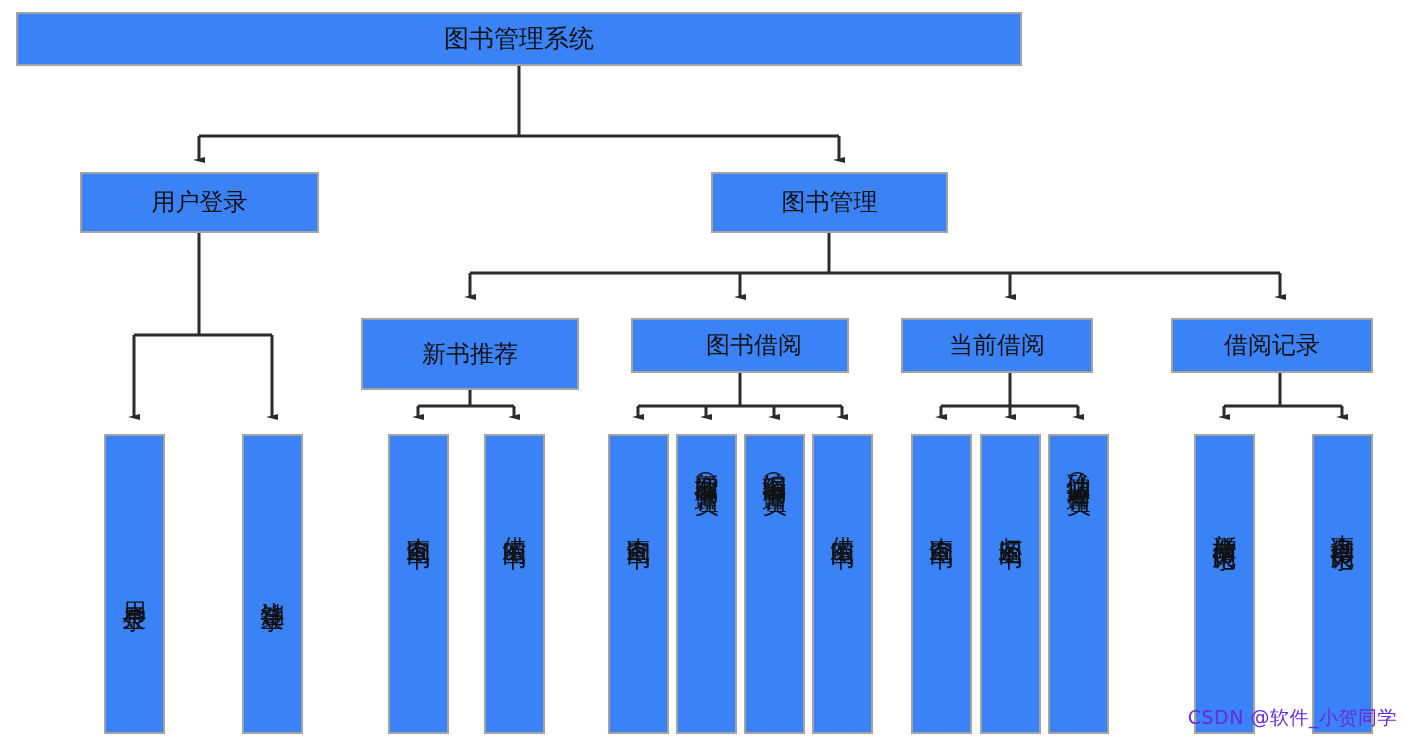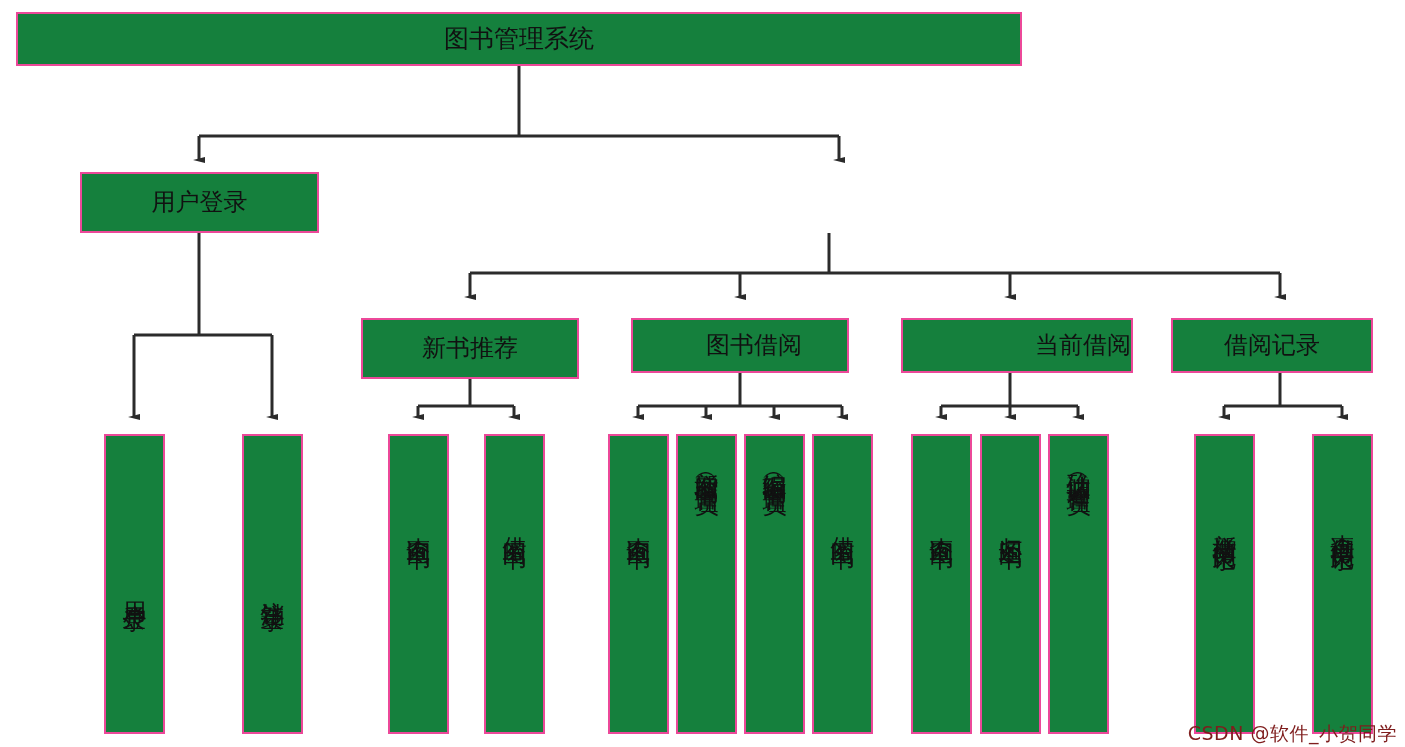--- a/index.html
+++ b/index.html
@@ -22,22 +22,22 @@
     position: absolute;
     left: 0;
     top: 0;
     width: 1405px;
     height: 747px;
     pointer-events: none;
   }
   .node {
     position: absolute;
     box-sizing: border-box;
-    background: #15803d;
-    border: 2px solid #ec4899;
+    background: #3b82f6;
+    border: 2px solid #a3a3a3;
     display: flex;
     align-items: center;
     justify-content: center;
     color: #111111;
     line-height: 1.18;
     text-align: center;
   }
   .node.root {
     font-size: 25px;
   }
@@ -58,23 +58,23 @@
     white-space: nowrap;
   }
   
   .leaf.align-mid .vtext { transform: translateY(4px); }
   .leaf.align-top .vtext { transform: translateY(-118px); }
   .leaf.align-up  .vtext { transform: translateY(-60px); }
 
   .watermark {
     position: absolute;
     right: 8px;
-    bottom: 0;
+    bottom: 16px;
     font-size: 19px;
-    color: #7f1d1d;
+    color: #6d28d9;
     letter-spacing: 0.5px;
     white-space: nowrap;
     font-family: "DejaVu Sans", "Liberation Sans", sans-serif;
   }
 </style>
 </head>
 <body>
 
 <div id="canvas">
 
@@ -128,28 +128,31 @@
     </g>
   </svg>
 
   <div class="node root" style="left:16px; top:12px; width:1006px; height:54px;">
     <span>图书管理系统</span>
   </div>
 
   <div class="node level2" style="left:80px; top:172px; width:239px; height:61px;">
     <span>用户登录</span>
   </div>
-
-  <div class="node level2" style="left:361px; top:318px; width:218px; height:61px;">
+  <div class="node level2" style="left:711px; top:172px; width:237px; height:61px;">
+    <span>图书管理</span>
+  </div>
+
+  <div class="node level2" style="left:361px; top:318px; width:218px; height:72px;">
     <span>新书推荐</span>
   </div>
   <div class="node level2" style="left:631px; top:318px; width:218px; height:55px;padding-left:28px;">
     <span>图书借阅</span>
   </div>
-  <div class="node level2" style="left:901px; top:318px; width:232px; height:55px;justify-content:flex-end;">
+  <div class="node level2" style="left:901px; top:318px; width:192px; height:55px;">
     <span>当前借阅</span>
   </div>
   <div class="node level2" style="left:1171px; top:318px; width:202px; height:55px;">
     <span>借阅记录</span>
   </div>
 
   <div class="node leaf align-mid" style="left:104px; top:434px; width:61px; height:300px;">
     <span class="vtext">用户登录</span>
   </div>
   <div class="node leaf align-mid" style="left:242px; top:434px; width:61px; height:300px;">

